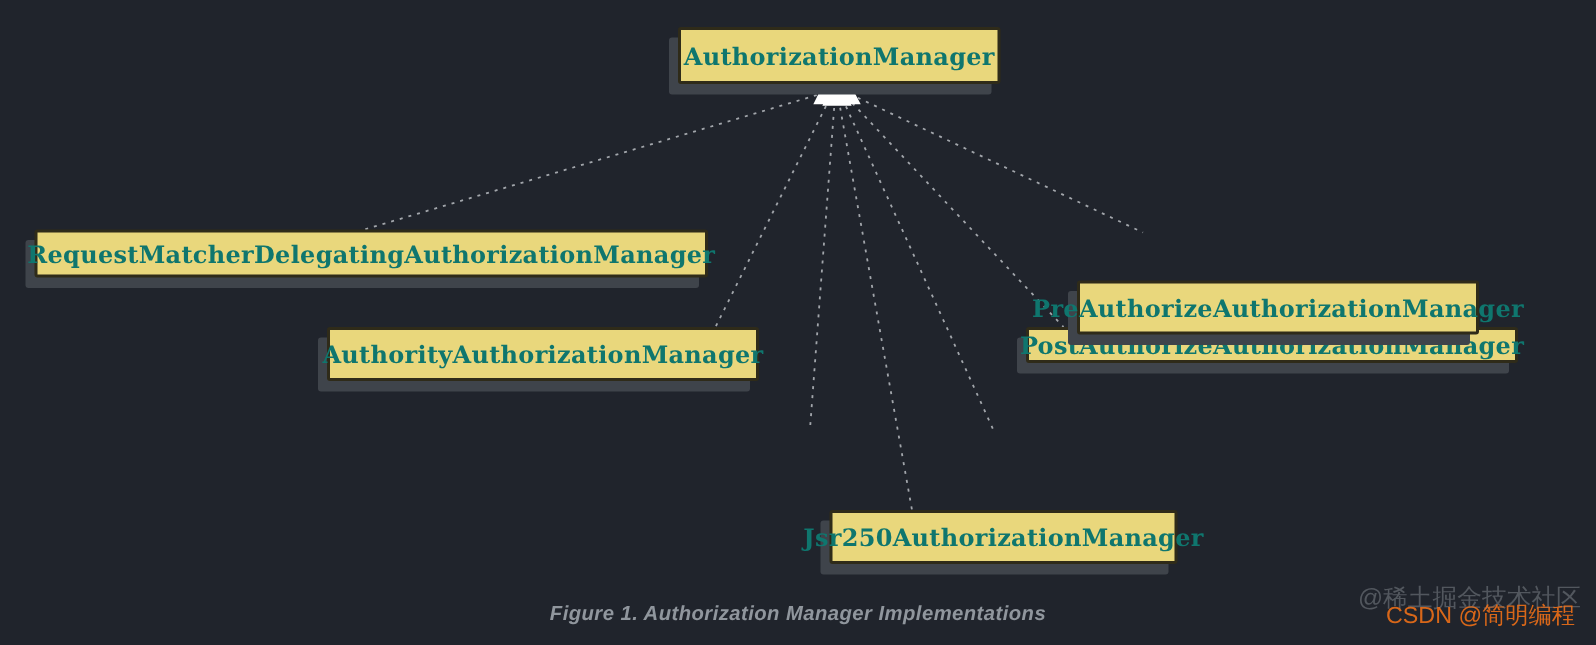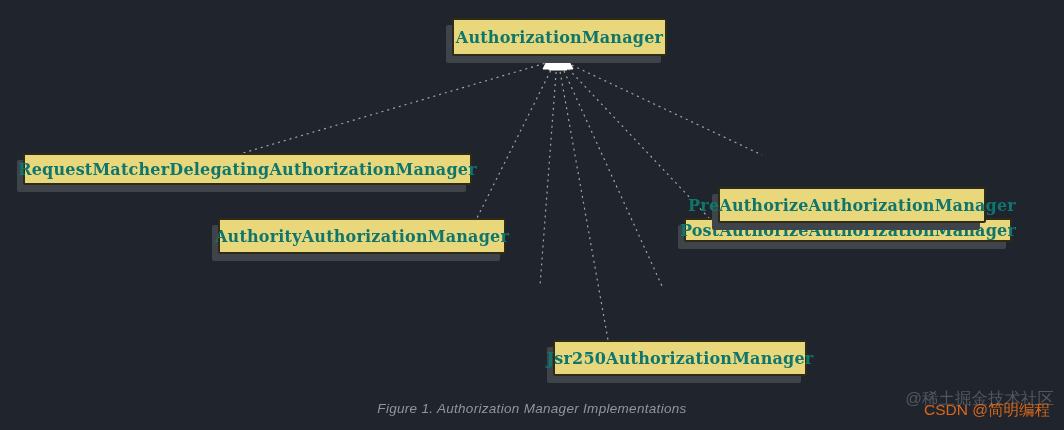--- a/index.html
+++ b/index.html
@@ -39,20 +39,21 @@
   }
   .cbox.parent{font-size:16px;}
   .caption{
     position:absolute;
     left:0;right:0;top:401px;
     text-align:center;
     font-style:italic;
     font-size:13.5px;
     color:#90969d;
     letter-spacing:.3px;
+    font-weight:bold;
   }
   .wm{
     position:absolute;
     white-space:nowrap;
     font-family:"Liberation Sans", sans-serif;
   }
   .wm-juejin{
     top:388px;right:10px;
     font-size:16.5px;
     color:#585d64;
@@ -86,21 +87,21 @@
     </g>
   </svg>
 
   <div class="cbox parent" style="left:452px;top:18px;width:215px;height:38px;">AuthorizationManager</div>
 
   <div class="cbox" style="left:23px;top:153px;width:449px;height:32px;">RequestMatcherDelegatingAuthorizationManager</div>
 
   <div class="cbox" style="left:218px;top:218px;width:288px;height:36px;">AuthorityAuthorizationManager</div>
 
 
-  <div class="cbox" style="left:553px;top:340px;width:254px;height:36px;">Jsr250AuthorizationManager</div>
+  <div class="cbox" style="left:553px;top:340px;width:232px;height:36px;">Jsr250AuthorizationManager</div>
 
 
   <div class="cbox" style="left:684px;top:218px;width:328px;height:24px;">PostAuthorizeAuthorizationManager</div>
 
   <div class="cbox" style="left:718px;top:155px;width:268px;height:36px;margin-top:32px;">PreAuthorizeAuthorizationManager</div>
 
   <div class="caption">Figure 1. Authorization Manager Implementations</div>
 
   <div class="wm wm-juejin">@稀土掘金技术社区</div>
 

